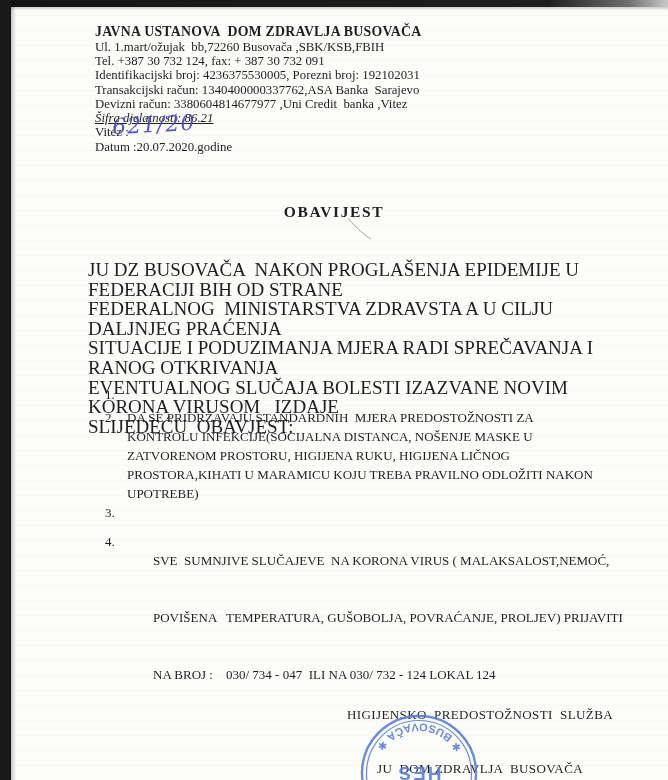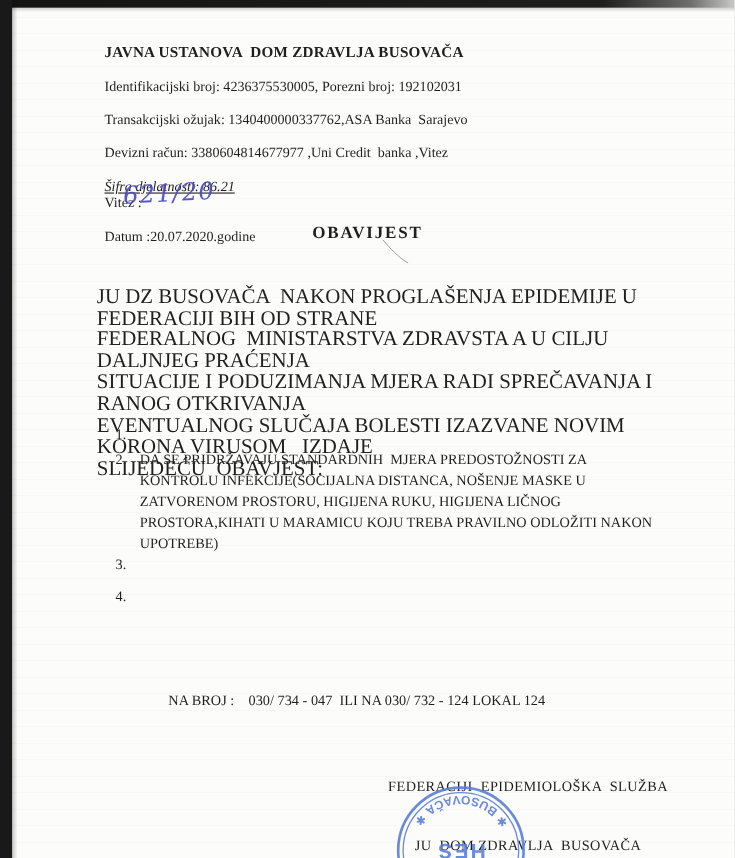--- a/index.html
+++ b/index.html
@@ -14,21 +14,21 @@
   .edge-top{position:absolute;top:0;left:0;width:668px;height:7px;
     background:linear-gradient(to right,#141414 0%,#1e1e1e 82%,#6e6e6e 94%,#c9c9c9 100%);}
   .edge-top-fade{position:absolute;top:7px;left:0;width:668px;height:4px;
     background:linear-gradient(to bottom,rgba(0,0,0,0.18),rgba(0,0,0,0));}
   .edge-left{position:absolute;top:0;left:0;width:11px;height:780px;background:#191919;}
   .edge-left-fade{position:absolute;top:0;left:11px;width:5px;height:780px;
     background:linear-gradient(to right,rgba(0,0,0,0.22),rgba(0,0,0,0));}
 
   .header{position:absolute;left:95px;top:24px;font-size:12.8px;line-height:14.2px;}
   .org{font-weight:bold;font-size:13.8px;letter-spacing:.25px;line-height:16px;}
-  .hline{white-space:pre;margin-top:16px;}
+  .hline{white-space:pre;}
   .sifra{text-decoration:underline;font-style:italic;}
   .broj-row{position:relative;height:15px;}
   .handwriting{
     position:absolute;left:17px;top:-7px;
     font-size:22px;font-style:italic;color:#4a4ac4;
     font-family:"DejaVu Serif",serif;letter-spacing:1px;
     transform:rotate(-3deg);opacity:.92;
   }
 
   .title{position:absolute;top:203px;left:0;width:668px;text-align:center;
@@ -57,22 +57,24 @@
 
 <div class="page">
 
   <div class="edge-top"></div>
   <div class="edge-top-fade"></div>
   <div class="edge-left"></div>
   <div class="edge-left-fade"></div>
 
   <div class="header">
     <div class="org hline">JAVNA USTANOVA  DOM ZDRAVLJA BUSOVAČA</div>
+    <div class="hline">Ul. 1.mart/ožujak  bb,72260 Busovača ,SBK/KSB,FBIH</div>
+    <div class="hline">Tel. +387 30 732 124, fax: + 387 30 732 091</div>
     <div class="hline">Identifikacijski broj: 4236375530005, Porezni broj: 192102031</div>
-    <div class="hline">Transakcijski ožujak: 1340400000337762,ASA Banka  Sarajevo</div>
+    <div class="hline">Transakcijski račun: 1340400000337762,ASA Banka  Sarajevo</div>
     <div class="hline">Devizni račun: 3380604814677977 ,Uni Credit  banka ,Vitez</div>
     <div class="hline sifra">Šifra djelatnosti: 86.21</div>
     <div class="broj-row">
       <span class="hline">Vitez :</span>
       <span class="handwriting">621/20</span>
     </div>
     <div class="hline">Datum :20.07.2020.godine</div>
   </div>
 
   <div class="title">OBAVIJEST</div>
@@ -102,29 +104,31 @@
 UPOTREBE)</span>
     </div>
 
     <div class="item mb3">
       <span class="num">3.</span>
     </div>
 
     <div class="item">
       <span class="num">4.</span>
       <span class="txt">
+        <span>SVE  SUMNJIVE SLUČAJEVE  NA KORONA VIRUS ( MALAKSALOST,NEMOĆ,</span>
         <br>
+        <span>POVIŠENA   TEMPERATURA, GUŠOBOLJA, POVRAĆANJE, PROLJEV) PRIJAVITI</span>
         <br>
         <span>NA BROJ :    </span><span class="bold">030/ 734 - 047</span><span>  ILI NA 030/ 732 - 124 </span><span class="bold">LOKAL 124</span>
       </span>
     </div>
   </div>
 
   <div class="footer">
-    <div>FEDERACIJI  EPIDEMIOLOŠKA  SLUŽBA</div>
+    <div>HIGIJENSKO  PREDOSTOŽNOSTI  SLUŽBA</div>
     <div>JU  DOM ZDRAVLJA  BUSOVAČA</div>
   </div>
 
   <svg class="stamp" viewBox="0 0 122 122">
     <g transform="rotate(180 61 61)" stroke="#5b7ed8" fill="#5b7ed8" font-family="Liberation Sans, DejaVu Sans, sans-serif">
       <circle cx="61" cy="61" r="57" fill="none" stroke-width="2.4"></circle>
       <circle cx="61" cy="61" r="52.5" fill="none" stroke-width="1.2"></circle>
       <path id="arcTop" d="M16,61 A45,45 0 0 1 106,61" fill="none" stroke="none"></path>
       <path id="arcBottom" d="M11.5,61 A49.5,49.5 0 0 0 110.5,61" fill="none" stroke="none"></path>
       <text font-size="11" font-weight="bold" letter-spacing="1.5" stroke="none">

